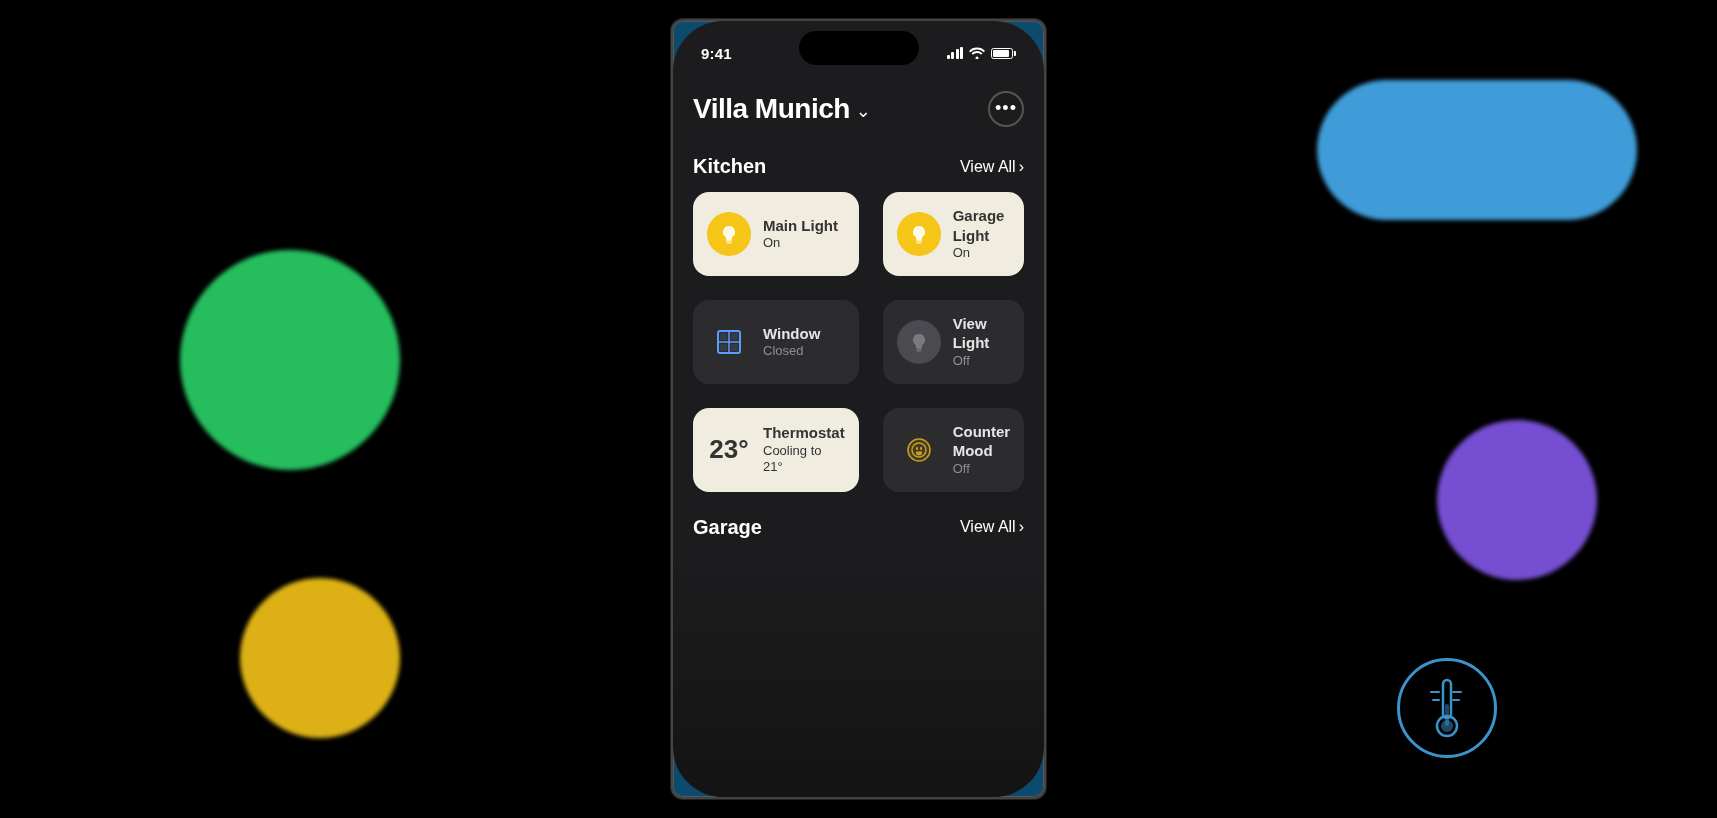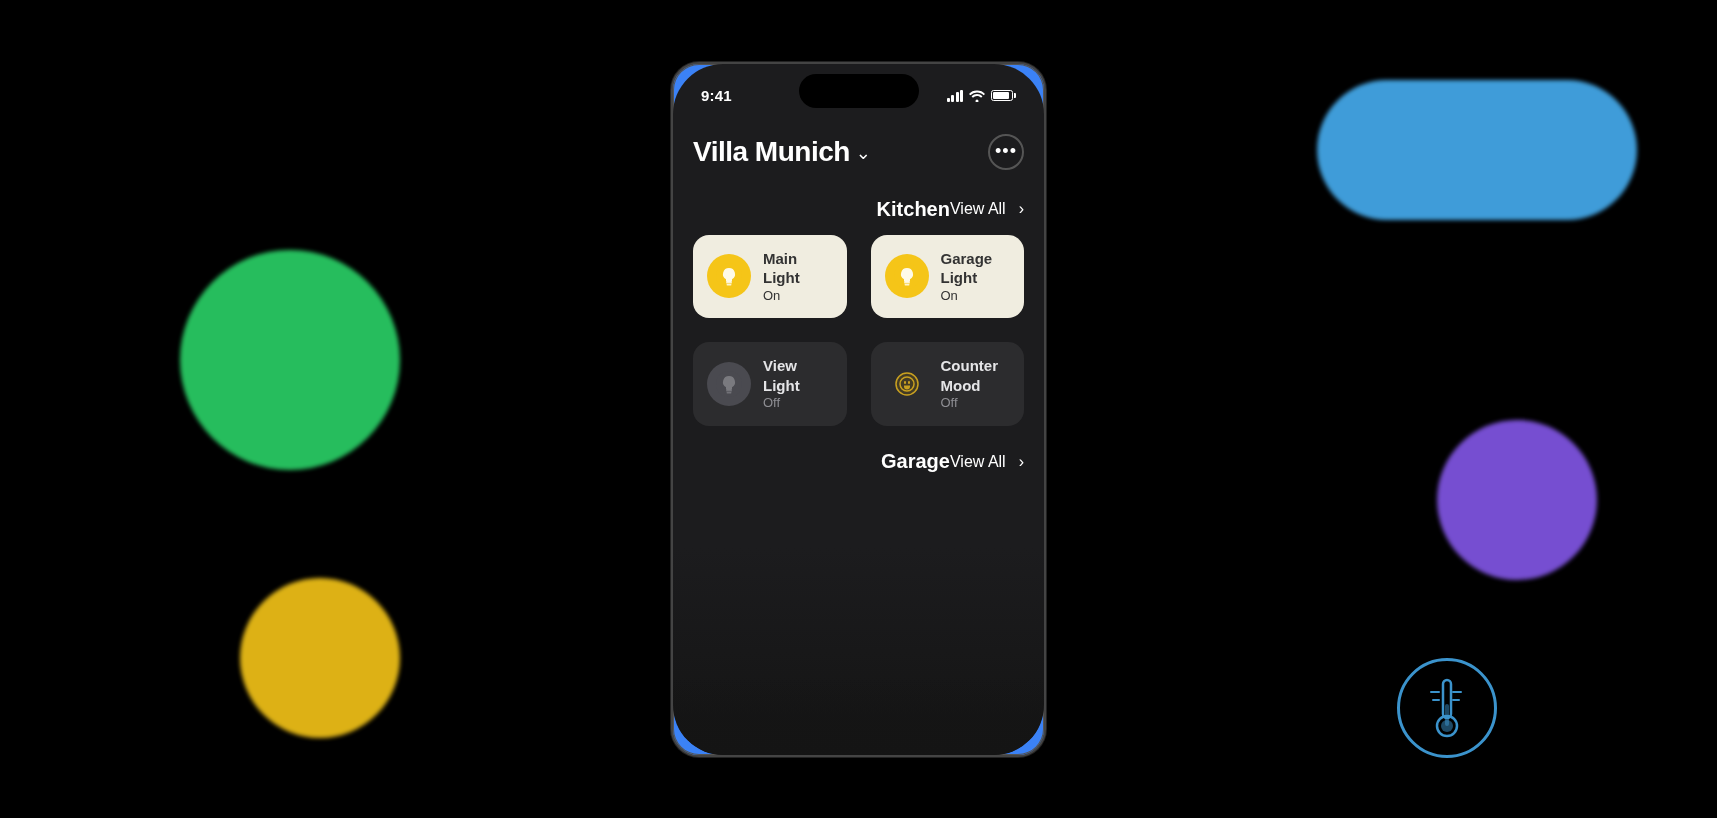--- a/index.html
+++ b/index.html
@@ -69,23 +69,23 @@
       display: flex;
       align-items: center;
       justify-content: center;
       opacity: 0.8;
     }
 
     
     .phone-frame {
       position: relative;
       width: 375px;
-      height: 695px;
-      background: #3b82f6;
-      border-radius: 28px;
+      height: 780px;
+      background: #0c4a6e;
+      border-radius: 12px;
       border: 2px solid #444;
       box-shadow:
         0 0 0 1px #222,
         inset 0 0 0 1px #555,
         0 30px 80px rgba(0,0,0,0.9),
         0 10px 30px rgba(0,0,0,0.7);
       overflow: hidden;
       z-index: 10;
     }
 
@@ -210,36 +210,36 @@
       font-size: 18px;
       letter-spacing: 1px;
       line-height: 1;
       margin-top: -2px;
     }
 
     
     .section-header {
       display: flex;
       align-items: center;
-      justify-content: flex-end;
+      justify-content: space-between;
       margin-bottom: 14px;
     }
 
     .section-title {
       font-size: 20px;
       font-weight: 700;
       color: #fff;
     }
 
     .view-all {
       font-size: 16px;
       color: #fff;
       display: flex;
       align-items: center;
-      gap: 13px;
+      gap: 3px;
       cursor: pointer;
     }
 
     
     .device-grid {
       display: grid;
       grid-template-columns: 1fr 1fr;
       gap: 24px;
       margin-bottom: 10px;
     }
@@ -518,36 +518,62 @@
               <rect x="10" y="19" width="6" height="1.5" rx="0.75" fill="#fff" opacity="0.8"></rect>
               <rect x="10.5" y="21" width="5" height="1.5" rx="0.75" fill="#fff" opacity="0.8"></rect>
             </svg>
           </div>
           <div class="device-info">
             <span class="device-name">Garage Light</span>
             <span class="device-status">On</span>
           </div>
         </div>
 
+        <div class="device-card dark">
+          <div class="device-icon-wrap icon-window">
+            <svg class="window-svg" viewBox="0 0 28 28" fill="none" xmlns="http://www.w3.org/2000/svg">
+              <rect x="3" y="3" width="22" height="22" rx="2" stroke="#5b9cf6" stroke-width="2"></rect>
+              <line x1="14" y1="3" x2="14" y2="25" stroke="#5b9cf6" stroke-width="1.5"></line>
+              <line x1="3" y1="14" x2="25" y2="14" stroke="#5b9cf6" stroke-width="1.5"></line>
+              <rect x="5" y="5" width="7" height="7" rx="1" fill="#5b9cf6" opacity="0.15"></rect>
+              <rect x="16" y="5" width="7" height="7" rx="1" fill="#5b9cf6" opacity="0.15"></rect>
+              <rect x="5" y="16" width="7" height="7" rx="1" fill="#5b9cf6" opacity="0.15"></rect>
+              <rect x="16" y="16" width="7" height="7" rx="1" fill="#5b9cf6" opacity="0.15"></rect>
+            </svg>
+          </div>
+          <div class="device-info">
+            <span class="device-name">Window</span>
+            <span class="device-status">Closed</span>
+          </div>
+        </div>
 
         <div class="device-card dark">
           <div class="device-icon-wrap icon-bulb-off">
             <svg class="bulb-svg" viewBox="0 0 26 26" fill="none" xmlns="http://www.w3.org/2000/svg">
               <circle cx="13" cy="13" r="13" fill="#4a4a50"></circle>
               <path d="M13 5a6 6 0 0 1 3 11.2V18a1 1 0 0 1-1 1h-4a1 1 0 0 1-1-1v-1.8A6 6 0 0 1 13 5z" fill="#8e8e93" opacity="0.7"></path>
               <rect x="10" y="19" width="6" height="1.5" rx="0.75" fill="#8e8e93" opacity="0.6"></rect>
               <rect x="10.5" y="21" width="5" height="1.5" rx="0.75" fill="#8e8e93" opacity="0.6"></rect>
             </svg>
           </div>
           <div class="device-info">
             <span class="device-name">View Light</span>
             <span class="device-status">Off</span>
           </div>
         </div>
 
+        <div class="device-card white">
+          <div class="device-icon-wrap icon-thermostat">
+            <span class="temp-number">23°</span>
+          </div>
+          <div class="device-info">
+            <span class="device-name">Thermostat</span>
+            <span class="device-status">Cooling to 21°</span>
+          </div>
+        </div>
 
         <div class="device-card dark">
           <div class="device-icon-wrap icon-plug">
             <svg class="plug-svg" viewBox="0 0 28 28" fill="none" xmlns="http://www.w3.org/2000/svg">
               <rect x="3" y="3" width="22" height="22" rx="11" fill="#5a4a1a" opacity="0.5"></rect>
               <rect x="3" y="3" width="22" height="22" rx="11" stroke="#c8a020" stroke-width="1.5"></rect>
               <circle cx="14" cy="14" r="7" stroke="#c8a020" stroke-width="1.5"></circle>
               <rect x="11" y="11" width="2" height="3" rx="1" fill="#c8a020"></rect>
               <rect x="15" y="11" width="2" height="3" rx="1" fill="#c8a020"></rect>
               <path d="M11 15.5h6v1a3 3 0 0 1-6 0v-1z" fill="#c8a020"></path>

